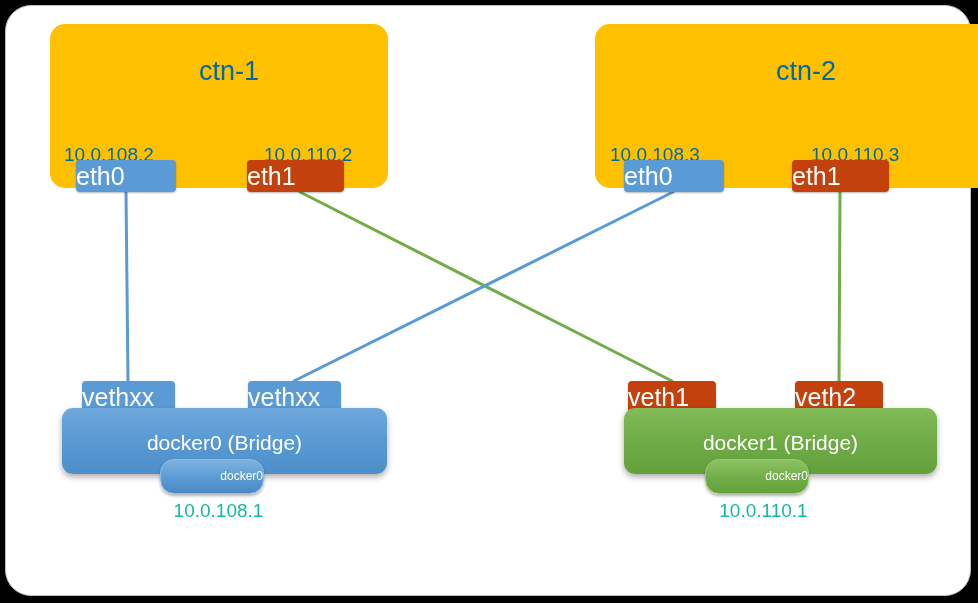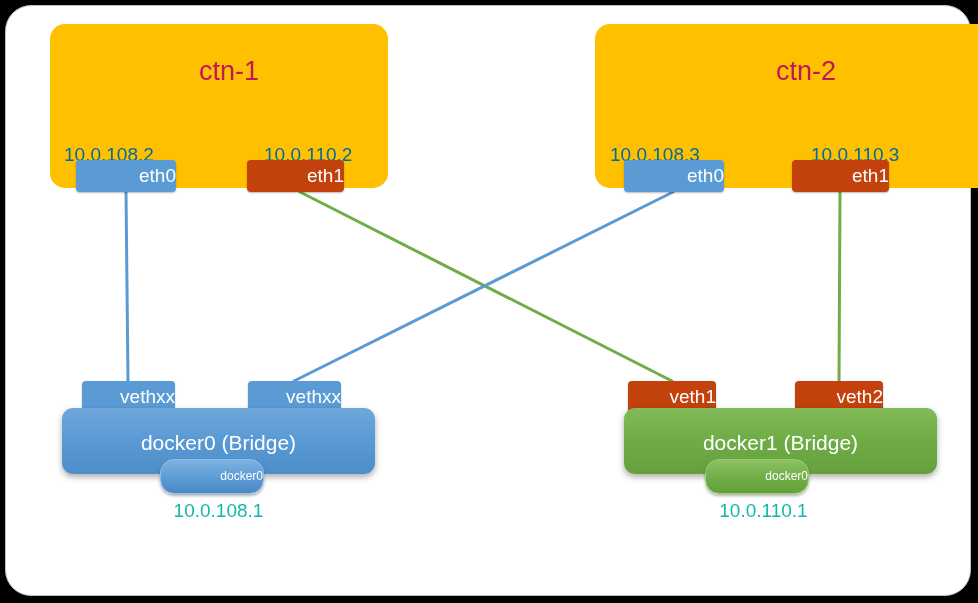--- a/index.html
+++ b/index.html
@@ -24,43 +24,44 @@
 
   
   #links{position:absolute;left:0;top:0;width:978px;height:603px;}
 
   
   .ctn{
     position:absolute;background:#FFC000;border-radius:15px;
   }
   .ctn-title{
     position:absolute;left:0;right:0;top:32px;text-align:center;
-    font-size:27px;color:#be185d;margin-left:20px;
+    font-size:27px;color:#0369a1;margin-left:20px;
   }
   .ctn-ip{
     position:absolute;top:120px;font-size:19px;color:#0369a1;
     white-space:nowrap;
   }
 
   
   .badge{
-    position:absolute;height:32px;line-height:32px;text-align:right;
-    color:#ffffff;font-size:19px;border-radius:4px;
+    position:absolute;height:32px;line-height:32px;text-align:left;
+    color:#ffffff;font-size:25px;border-radius:4px;
     box-shadow:0 1px 2px rgba(0,0,0,.28);
   }
   .badge.blue{background:#5B9BD5;}
   .badge.green{background:#c2410c;}
 
   
   .bridge{
     position:absolute;border-radius:11px;
     box-shadow:0 3px 6px rgba(0,0,0,.33);
   }
   .bridge.blue{
     background:linear-gradient(180deg,#6fa8dc 0%,#5B9BD5 45%,#4e8ec8 100%);
+    padding-left:12px;
   }
   .bridge.green{
     background:linear-gradient(180deg,#82bb58 0%,#70AD47 45%,#64a03c 100%);
   }
   .bridge-title{
     position:absolute;left:0;right:0;top:23px;text-align:center;
     color:#ffffff;font-size:21px;
   }
   .inner-badge{
     position:absolute;height:33px;line-height:33px;text-align:right;

